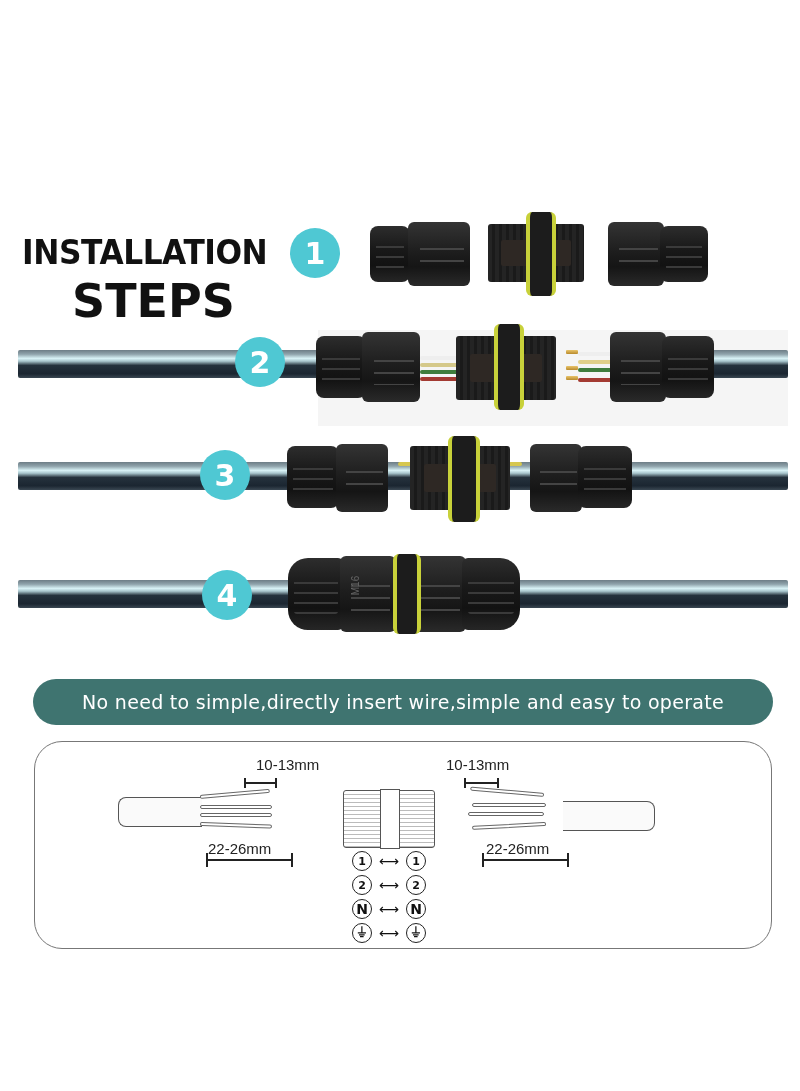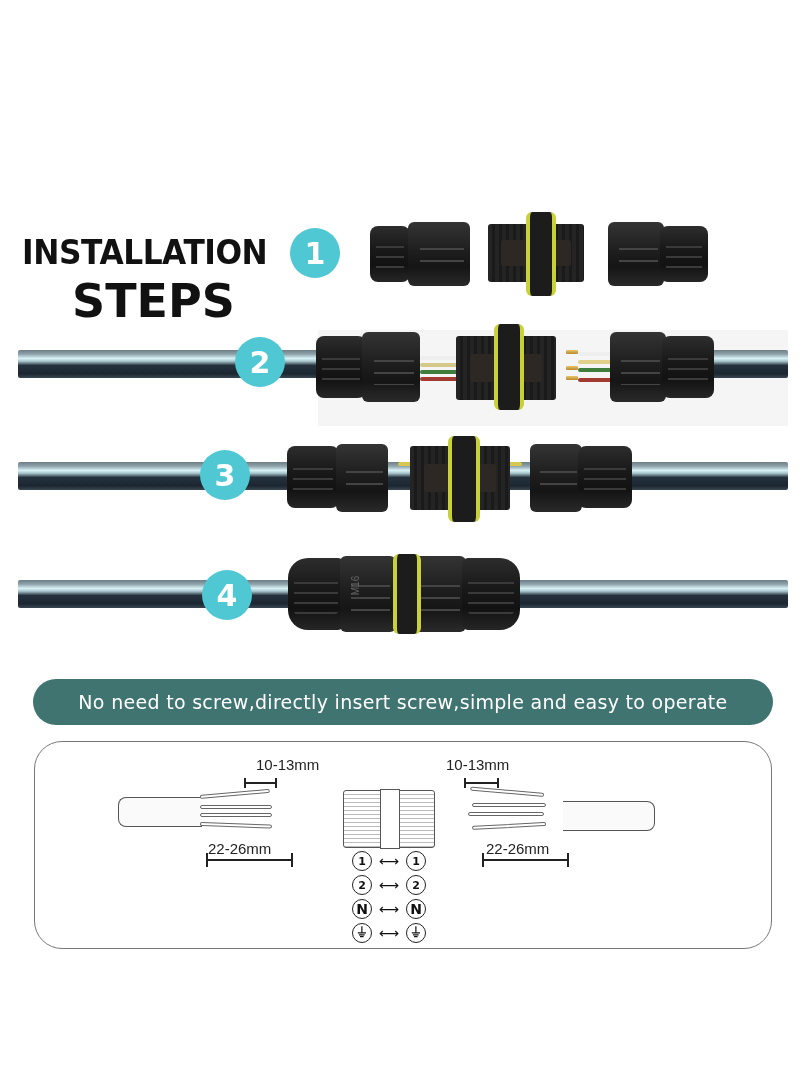--- a/index.html
+++ b/index.html
@@ -139,21 +139,21 @@
   <div class="abs" style="left:346px;top:580px;font-size:10px;color:#666;transform:rotate(-90deg);z-index:4;">M16</div>
   <div class="abs ring" style="left:393px;top:554px;width:20px;height:80px;"></div>
   <div class="abs nut" style="left:410px;top:556px;width:56px;height:76px;">
       <div class="ribs"></div>
     </div>
   <div class="abs gland" style="left:462px;top:558px;width:58px;height:72px;border-radius:6px 20px 20px 6px;">
       <div class="ribs"></div>
     </div>
 </div>
 
-<div class="abs banner">No need to screw,directly insert screw,simple and easy to operate</div>
+<div class="abs banner">No need to simple,directly insert wire,simple and easy to operate</div>
 
 <div class="abs diagram"></div>
 
 <div class="abs jacket left" style="left:118px;top:797px;width:84px;"></div>
 <div class="abs strand" style="left:200px;top:795px;width:70px;transform:rotate(-5deg);transform-origin:left;"></div>
 <div class="abs strand" style="left:200px;top:805px;width:72px;"></div>
 <div class="abs strand" style="left:200px;top:813px;width:72px;"></div>
 <div class="abs strand" style="left:200px;top:822px;width:72px;transform:rotate(2deg);transform-origin:left;"></div>
 
 <div class="abs dim" style="left:256px;top:756px;">10-13mm</div>

